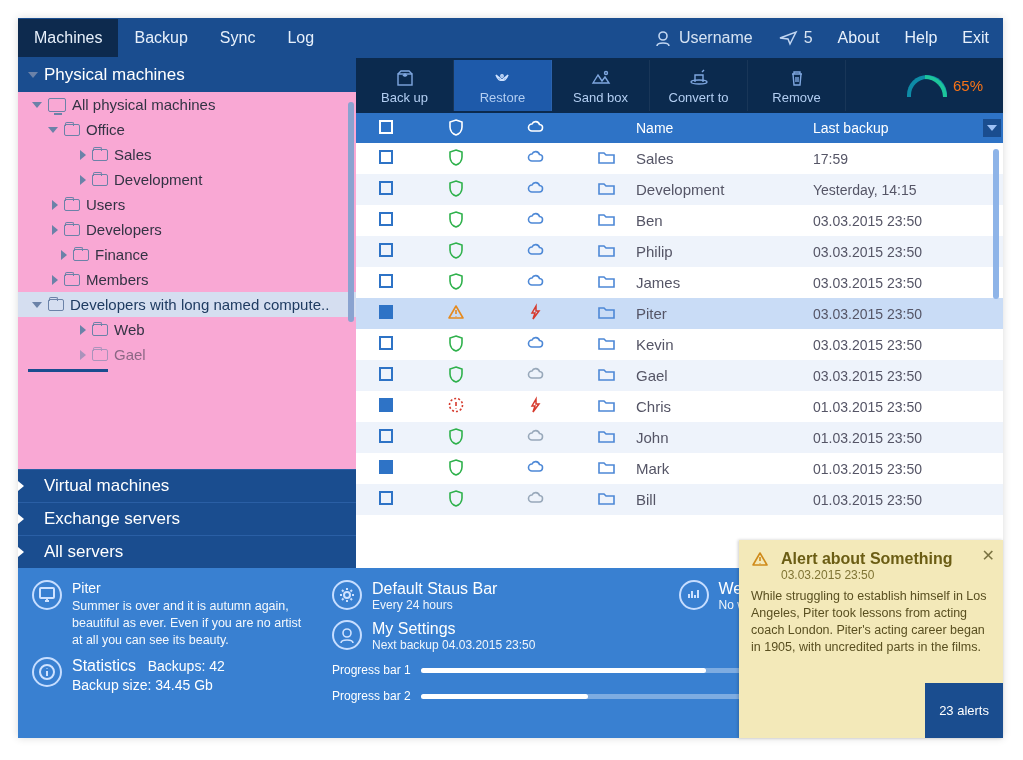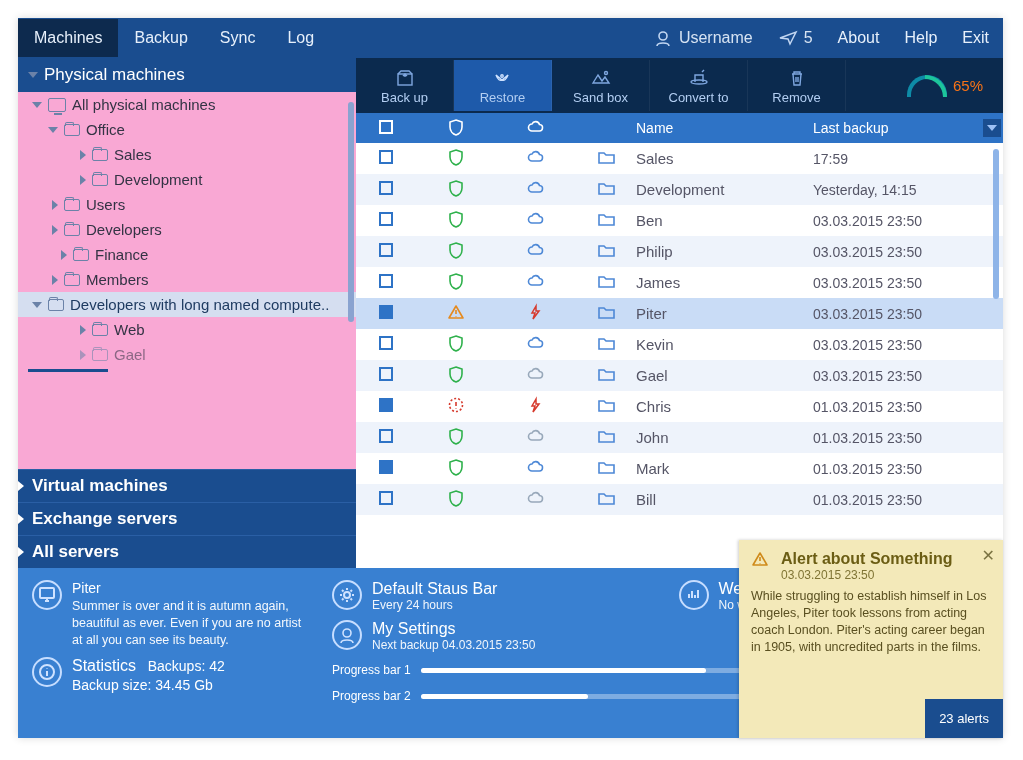--- a/index.html
+++ b/index.html
@@ -27,21 +27,21 @@
 .tnode.sel { background: #d5def0; color: #1f3b61; }
 .tri { width: 0; height: 0; display: inline-block; }
 .tri.open { border-left: 5px solid transparent; border-right: 5px solid transparent; border-top: 6px solid #6b82a8; }
 .tri.closed { border-top: 5px solid transparent; border-bottom: 5px solid transparent; border-left: 6px solid #6b82a8; }
 .fold-ico { width: 16px; height: 12px; border: 1.5px solid #6b82a8; border-radius: 2px; position: relative; }
 .fold-ico:before { content:""; position:absolute; left:0; top:-3px; width:7px; height:3px; border:1.5px solid #6b82a8; border-bottom:none; border-radius:2px 2px 0 0;}
 .pc-ico { width:18px; height:14px; border:1.5px solid #6b82a8; border-radius:2px; position:relative;}
 .pc-ico:after{content:"";position:absolute;bottom:-4px;left:5px;width:8px;height:2px;background:#6b82a8;}
 .sep { height:3px; background:#1a4d8f; margin-top:2px; width:80px; margin-left:10px;}
 .side-sb{ position:absolute; right:2px; top:10px; width:6px; height:220px; background:#8aa3d0; border-radius:3px;}
-.cat-list .cat { background:#1a4d8f; color:#fff; padding:6px 0; font-size:17px; border-top:1px solid #2a5fa5; display:flex; align-items:center; gap:8px; cursor:pointer;font-weight:bold;}
+.cat-list .cat { background:#1a4d8f; color:#fff; padding:6px 0; font-size:17px; border-top:1px solid #2a5fa5; display:flex; align-items:center; gap:20px; cursor:pointer;}
 
 
 .content { flex:1; display:flex; flex-direction:column; min-height:0; background:#fff;}
 .actions { background:#0b2a4e; height:55px; display:flex; align-items:center; color:#b3cef2; font-size:13px;}
 .act { flex:0 0 98px; text-align:center; padding:6px 4px; cursor:pointer; border-right:1px solid rgba(255,255,255,.06);}
 .act.sel { background:#1e5aaa;}
 .act .ai { height:24px; display:flex; justify-content:center; align-items:center;}
 .gauge { flex:1; display:flex; justify-content:flex-end; align-items:center; padding-right:20px; color:#f97316; font-size:15px; gap:6px;}
 .gauge .arc{ width:40px; height:22px; border:4px solid #0e8ba7; border-bottom:none; border-top-left-radius:40px; border-top-right-radius:40px; position:relative;}
 .gauge .arc:before{content:"";position:absolute;right:-4px;top:-4px;width:18px;height:18px;border:4px solid #1dc59b;border-left:none;border-bottom:none;border-top-right-radius:40px;}
@@ -74,21 +74,21 @@
 .pbar{flex:1;height:5px;background:rgba(255,255,255,.35);border-radius:3px;position:relative;}
 .pbar>span{position:absolute;left:0;top:0;bottom:0;background:#fff;border-radius:3px;}
 .pbtn{background:#1f4e93;border:none;color:#ddeafd;font-size:12px;padding:3px 10px;border-radius:2px;cursor:pointer;width:66px;}
 
 .alert{position:absolute;right:0;top:-28px;width:264px;background:#f3e9b9;color:#594f20;padding:10px 12px 8px;height:198px;box-shadow:-1px 0 3px rgba(0,0,0,.2);}
 .alert .close{position:absolute;right:8px;top:6px;color:#7a7342;cursor:pointer;font-size:16px;}
 .alert .ah{display:flex;gap:8px;align-items:flex-start;}
 .alert .at{font-size:16px;font-weight:600;color:#6b5d14;}
 .alert .ad{font-size:12px;color:#7f7434;}
 .alert .ab{font-size:12.5px;line-height:1.35;margin-top:6px;}
-.alert .af{position:absolute;right:0;bottom:0;background:#1a4d8f;color:#fff;font-size:13px;padding:12px 14px;}
+.alert .af{position:absolute;right:0;bottom:0;background:#1a4d8f;color:#fff;font-size:13px;padding:20px 14px;}
 
 
 .sv-shield-g{stroke:#2fb14c;} .sv-shield-b{stroke:#4d88d6;}
 .sv-warn{stroke:#e58a1f;} .sv-err{stroke:#d63a2d;}
 </style>
 </head>
 <body>
 
 <svg width="0" height="0" style="position:absolute">
 <defs>

